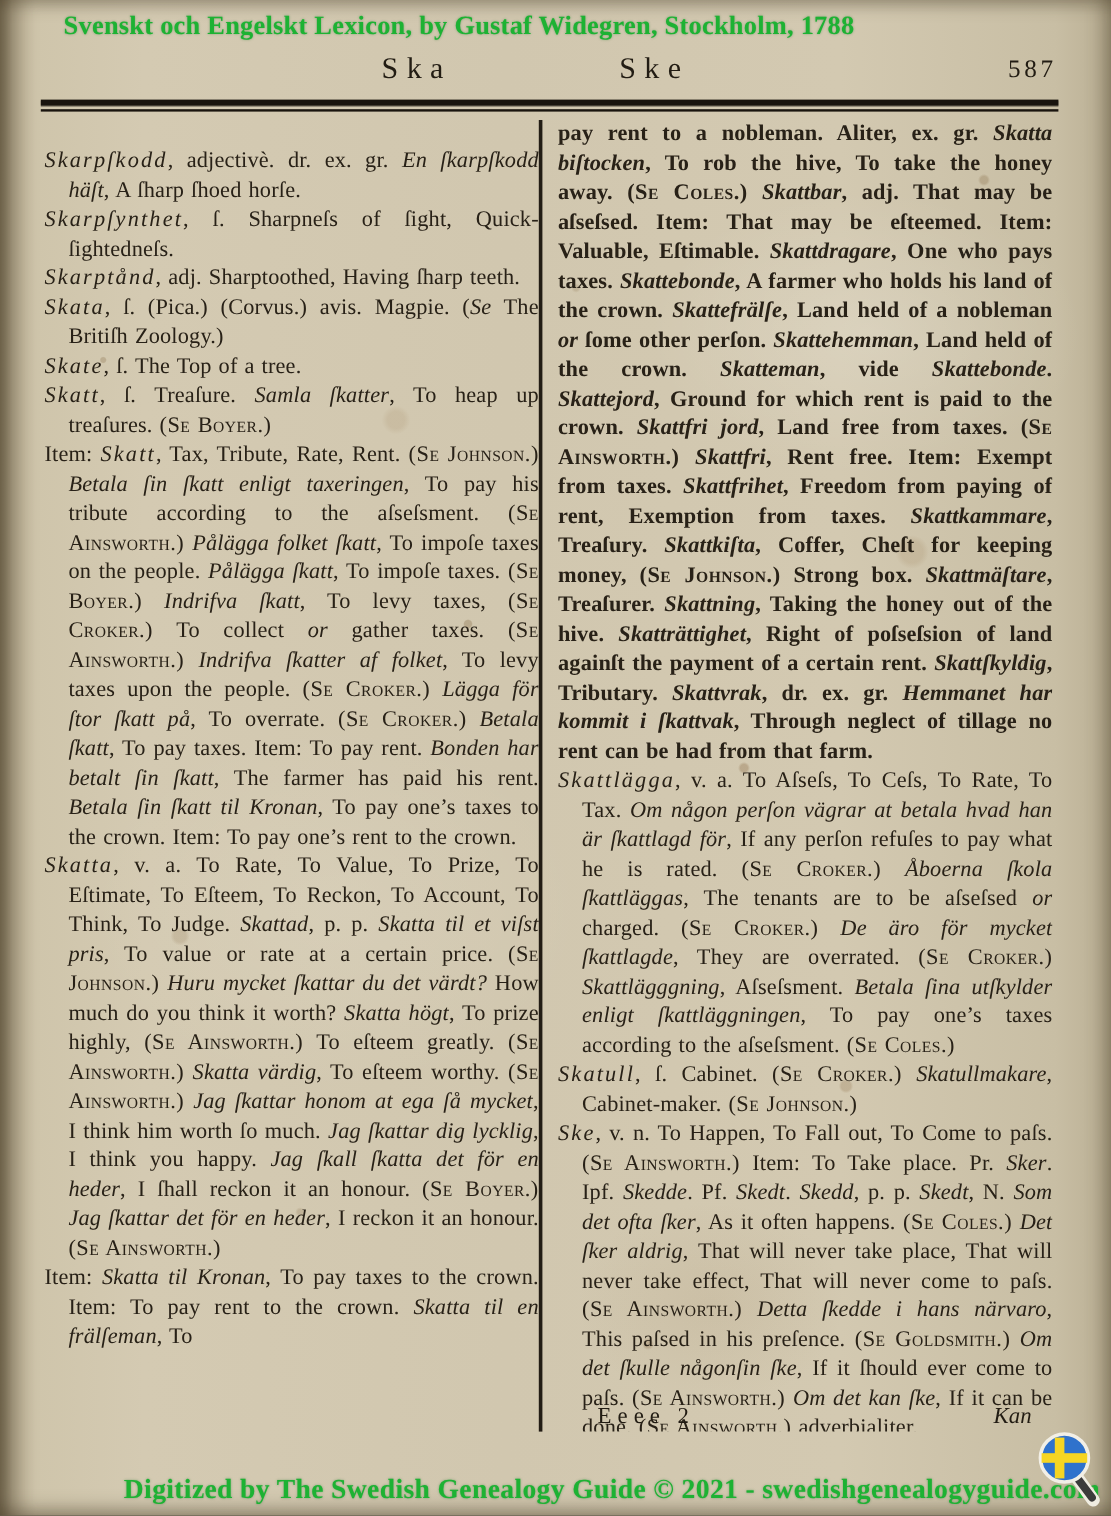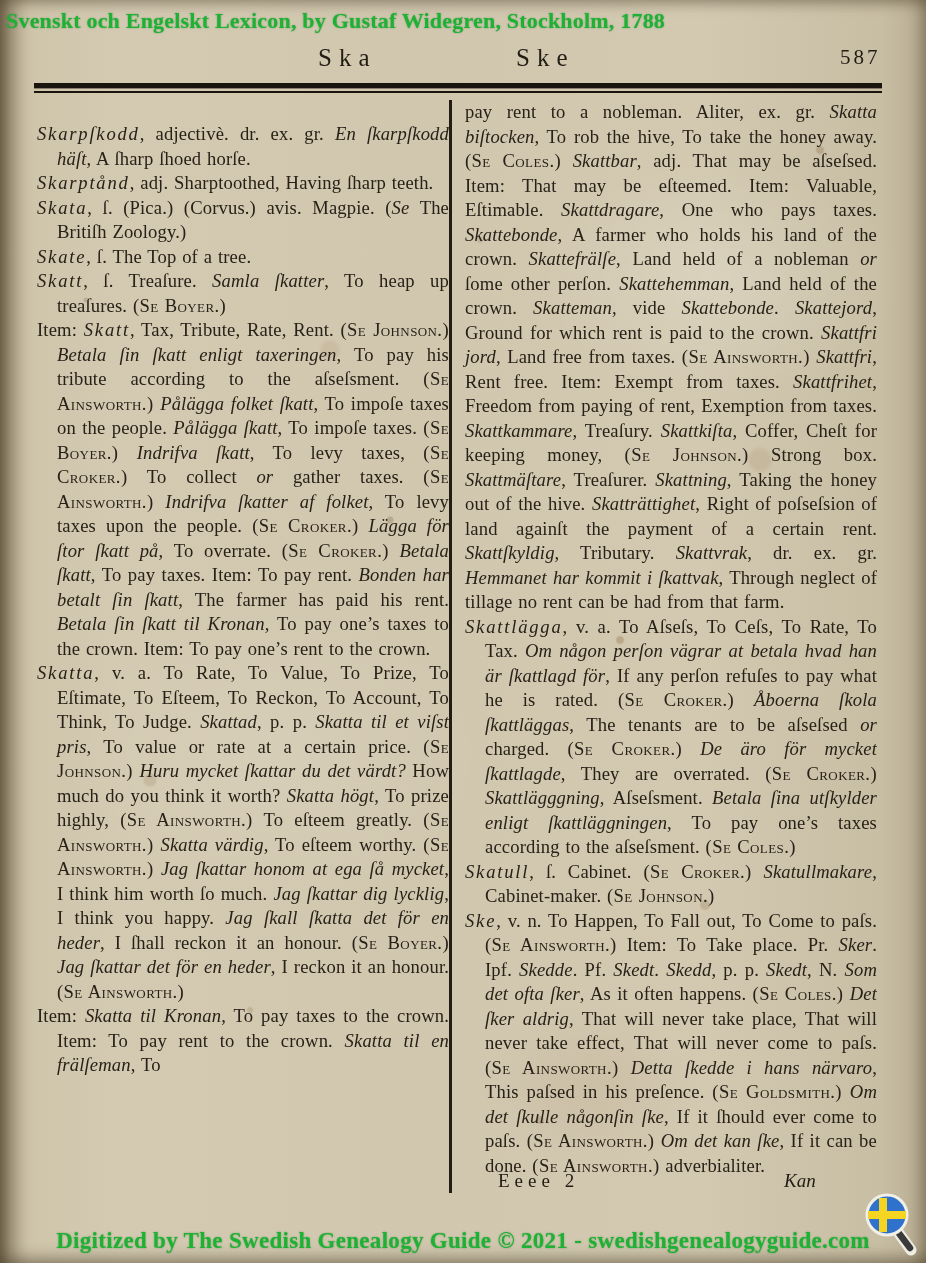--- a/index.html
+++ b/index.html
@@ -26,60 +26,61 @@
       radial-gradient(circle at 620px 640px, rgba(130,95,55,.30) 0 3px, transparent 5px),
       radial-gradient(circle at 705px 905px, rgba(130,95,55,.22) 0 4px, transparent 6px),
       radial-gradient(circle at 540px 1120px, rgba(130,95,55,.25) 0 3px, transparent 5px),
       radial-gradient(circle at 250px 1010px, rgba(120,90,50,.20) 0 2px, transparent 4px),
       radial-gradient(circle at 820px 150px, rgba(120,90,50,.25) 0 3px, transparent 5px),
       radial-gradient(circle at 480px 240px, rgba(120,90,50,.18) 0 2px, transparent 4px),
       radial-gradient(circle at 150px 780px, rgba(120,90,50,.16) 0 5px, transparent 8px),
       radial-gradient(circle at 760px 460px, rgba(140,105,60,.14) 0 9px, transparent 14px),
       radial-gradient(circle at 330px 350px, rgba(140,105,60,.12) 0 7px, transparent 12px);
   }
-  .green{color:#1db233;font-weight:bold;text-shadow:0 0 2px rgba(15,110,30,.45);}
+  .green{color:#1db233;font-weight:bold;text-shadow:0 0 2px rgba(15,110,30,.45);margin-left:47px;}
   .top-credit{position:absolute;left:6px;top:8px;font-size:22px;letter-spacing:.2px;white-space:nowrap;}
   .bottom-credit{position:absolute;left:0;top:1228px;width:100%;text-align:center;font-size:23px;letter-spacing:.3px;}
   .head-word{position:absolute;top:44px;font-size:25px;letter-spacing:7px;color:#221c13;}
   .head-ska{left:318px;} .head-ske{left:516px;}
   .page-number{position:absolute;top:45px;left:840px;font-size:21px;letter-spacing:3px;color:#221c13;}
   .rule{position:absolute;left:34px;width:848px;background:#19140e;}
   .rule-thick{top:83px;height:5px;box-shadow:0 1px 0 rgba(25,20,14,.4);}
   .rule-thin{top:91px;height:2px;}
   .cols{position:absolute;left:37px;top:100px;width:845px;height:1093px;display:flex;}
   .col{height:1093px;overflow:hidden;}
   .col-left{width:412px;margin-top:22px;}
   .col-right{width:412px;border-left:3px solid #221c14;padding-left:13px;}
   .entry{margin:0;text-align:justify;font-size:18.6px;line-height:24.5px;
          padding-left:20px;text-indent:-20px;letter-spacing:.15px;word-spacing:1px;}
-  .entry.flush{padding-left:0;text-indent:0;}
+  .entry.flush{padding-left:0;text-indent:0;font-weight:bold;}
   .it{font-style:italic;}
   .hw{font-style:italic;letter-spacing:1.8px;}
   .sc{font-variant:small-caps;letter-spacing:.4px;}
   .signature{position:absolute;top:1170px;left:498px;font-size:19px;letter-spacing:5px;color:#221c13;}
-  .catchword{position:absolute;top:1170px;left:784px;font-size:19px;font-style:italic;color:#221c13;}
+  .catchword{position:absolute;top:1170px;left:828px;font-size:19px;font-style:italic;color:#221c13;}
   .flag-glass{position:absolute;left:862px;top:1192px;}
 </style>
 </head>
 <body>
 
 <div class="page">
 
   <div class="top-credit green">Svenskt och Engelskt Lexicon, by Gustaf Widegren, Stockholm, 1788</div>
 
   <div class="head-word head-ska">Ska</div>
   <div class="head-word head-ske">Ske</div>
   <div class="page-number">587</div>
 
   <div class="rule rule-thick"></div>
   <div class="rule rule-thin"></div>
 
   <div class="cols">
     <div class="col col-left">
         <p class="entry"><span class="hw">Skarpſkodd</span><span>, adjectivè. dr. ex. gr. </span><span class="it">En ſkarpſkodd häſt</span><span>, A ſharp ſhoed horſe.</span></p>
+        <p class="entry"><span class="hw">Skarpſynthet</span><span>, ſ. Sharpneſs of ſight, Quick-ſightedneſs.</span></p>
         <p class="entry"><span class="hw">Skarptånd</span><span>, adj. Sharptoothed, Having ſharp teeth.</span></p>
         <p class="entry"><span class="hw">Skata</span><span>, ſ. (Pica.) (Corvus.) avis. Magpie. (</span><span class="it">Se</span><span> The Britiſh Zoology.)</span></p>
         <p class="entry"><span class="hw">Skate</span><span>, ſ. The Top of a tree.</span></p>
         <p class="entry"><span class="hw">Skatt</span><span>, ſ. Treaſure. </span><span class="it">Samla ſkatter</span><span>, To heap up treaſures. </span><span class="sc">(Se Boyer.)</span></p>
         <p class="entry"><span>Item: </span><span class="hw">Skatt</span><span>, Tax, Tribute, Rate, Rent. </span><span class="sc">(Se Johnson.)</span><span> </span><span class="it">Betala ſin ſkatt enligt taxeringen</span><span>, To pay his tribute according to the aſseſsment. </span><span class="sc">(Se Ainsworth.)</span><span> </span><span class="it">Pålägga folket ſkatt</span><span>, To impoſe taxes on the people. </span><span class="it">Pålägga ſkatt</span><span>, To impoſe taxes. </span><span class="sc">(Se Boyer.)</span><span> </span><span class="it">Indrifva ſkatt</span><span>, To levy taxes, </span><span class="sc">(Se Croker.)</span><span> To collect </span><span class="it">or</span><span> gather taxes. </span><span class="sc">(Se Ainsworth.)</span><span> </span><span class="it">Indrifva ſkatter af folket</span><span>, To levy taxes upon the people. </span><span class="sc">(Se Croker.)</span><span> </span><span class="it">Lägga för ſtor ſkatt på</span><span>, To overrate. </span><span class="sc">(Se Croker.)</span><span> </span><span class="it">Betala ſkatt</span><span>, To pay taxes. Item: To pay rent. </span><span class="it">Bonden har betalt ſin ſkatt</span><span>, The farmer has paid his rent. </span><span class="it">Betala ſin ſkatt til Kronan</span><span>, To pay one’s taxes to the crown. Item: To pay one’s rent to the crown.</span></p>
         <p class="entry"><span class="hw">Skatta</span><span>, v. a. To Rate, To Value, To Prize, To Eſtimate, To Eſteem, To Reckon, To Account, To Think, To Judge. </span><span class="it">Skattad</span><span>, p. p. </span><span class="it">Skatta til et viſst pris</span><span>, To value or rate at a certain price. </span><span class="sc">(Se Johnson.)</span><span> </span><span class="it">Huru mycket ſkattar du det värdt?</span><span> How much do you think it worth? </span><span class="it">Skatta högt</span><span>, To prize highly, </span><span class="sc">(Se Ainsworth.)</span><span> To eſteem greatly. </span><span class="sc">(Se Ainsworth.)</span><span> </span><span class="it">Skatta värdig</span><span>, To eſteem worthy. </span><span class="sc">(Se Ainsworth.)</span><span> </span><span class="it">Jag ſkattar honom at ega ſå mycket</span><span>, I think him worth ſo much. </span><span class="it">Jag ſkattar dig lycklig</span><span>, I think you happy. </span><span class="it">Jag ſkall ſkatta det för en heder</span><span>, I ſhall reckon it an honour. </span><span class="sc">(Se Boyer.)</span><span> </span><span class="it">Jag ſkattar det för en heder</span><span>, I reckon it an honour. </span><span class="sc">(Se Ainsworth.)</span></p>
         <p class="entry"><span>Item: </span><span class="it">Skatta til Kronan</span><span>, To pay taxes to the crown. Item: To pay rent to the crown. </span><span class="it">Skatta til en frälſeman</span><span>, To</span></p>
       </div>
     <div class="col col-right">
         <p class="entry flush"><span>pay rent to a nobleman. Aliter, ex. gr. </span><span class="it">Skatta biſtocken</span><span>, To rob the hive, To take the honey away. </span><span class="sc">(Se Coles.)</span><span> </span><span class="it">Skattbar</span><span>, adj. That may be aſseſsed. Item: That may be eſteemed. Item: Valuable, Eſtimable. </span><span class="it">Skattdragare</span><span>, One who pays taxes. </span><span class="it">Skattebonde</span><span>, A farmer who holds his land of the crown. </span><span class="it">Skattefrälſe</span><span>, Land held of a nobleman </span><span class="it">or</span><span> ſome other perſon. </span><span class="it">Skattehemman</span><span>, Land held of the crown. </span><span class="it">Skatteman</span><span>, vide </span><span class="it">Skattebonde</span><span>. </span><span class="it">Skattejord</span><span>, Ground for which rent is paid to the crown. </span><span class="it">Skattfri jord</span><span>, Land free from taxes. </span><span class="sc">(Se Ainsworth.)</span><span> </span><span class="it">Skattfri</span><span>, Rent free. Item: Exempt from taxes. </span><span class="it">Skattfrihet</span><span>, Freedom from paying of rent, Exemption from taxes. </span><span class="it">Skattkammare</span><span>, Treaſury. </span><span class="it">Skattkiſta</span><span>, Coffer, Cheſt for keeping money, </span><span class="sc">(Se Johnson.)</span><span> Strong box. </span><span class="it">Skattmäſtare</span><span>, Treaſurer. </span><span class="it">Skattning</span><span>, Taking the honey out of the hive. </span><span class="it">Skatträttighet</span><span>, Right of poſseſsion of land againſt the payment of a certain rent. </span><span class="it">Skattſkyldig</span><span>, Tributary. </span><span class="it">Skattvrak</span><span>, dr. ex. gr. </span><span class="it">Hemmanet har kommit i ſkattvak</span><span>, Through neglect of tillage no rent can be had from that farm.</span></p>

